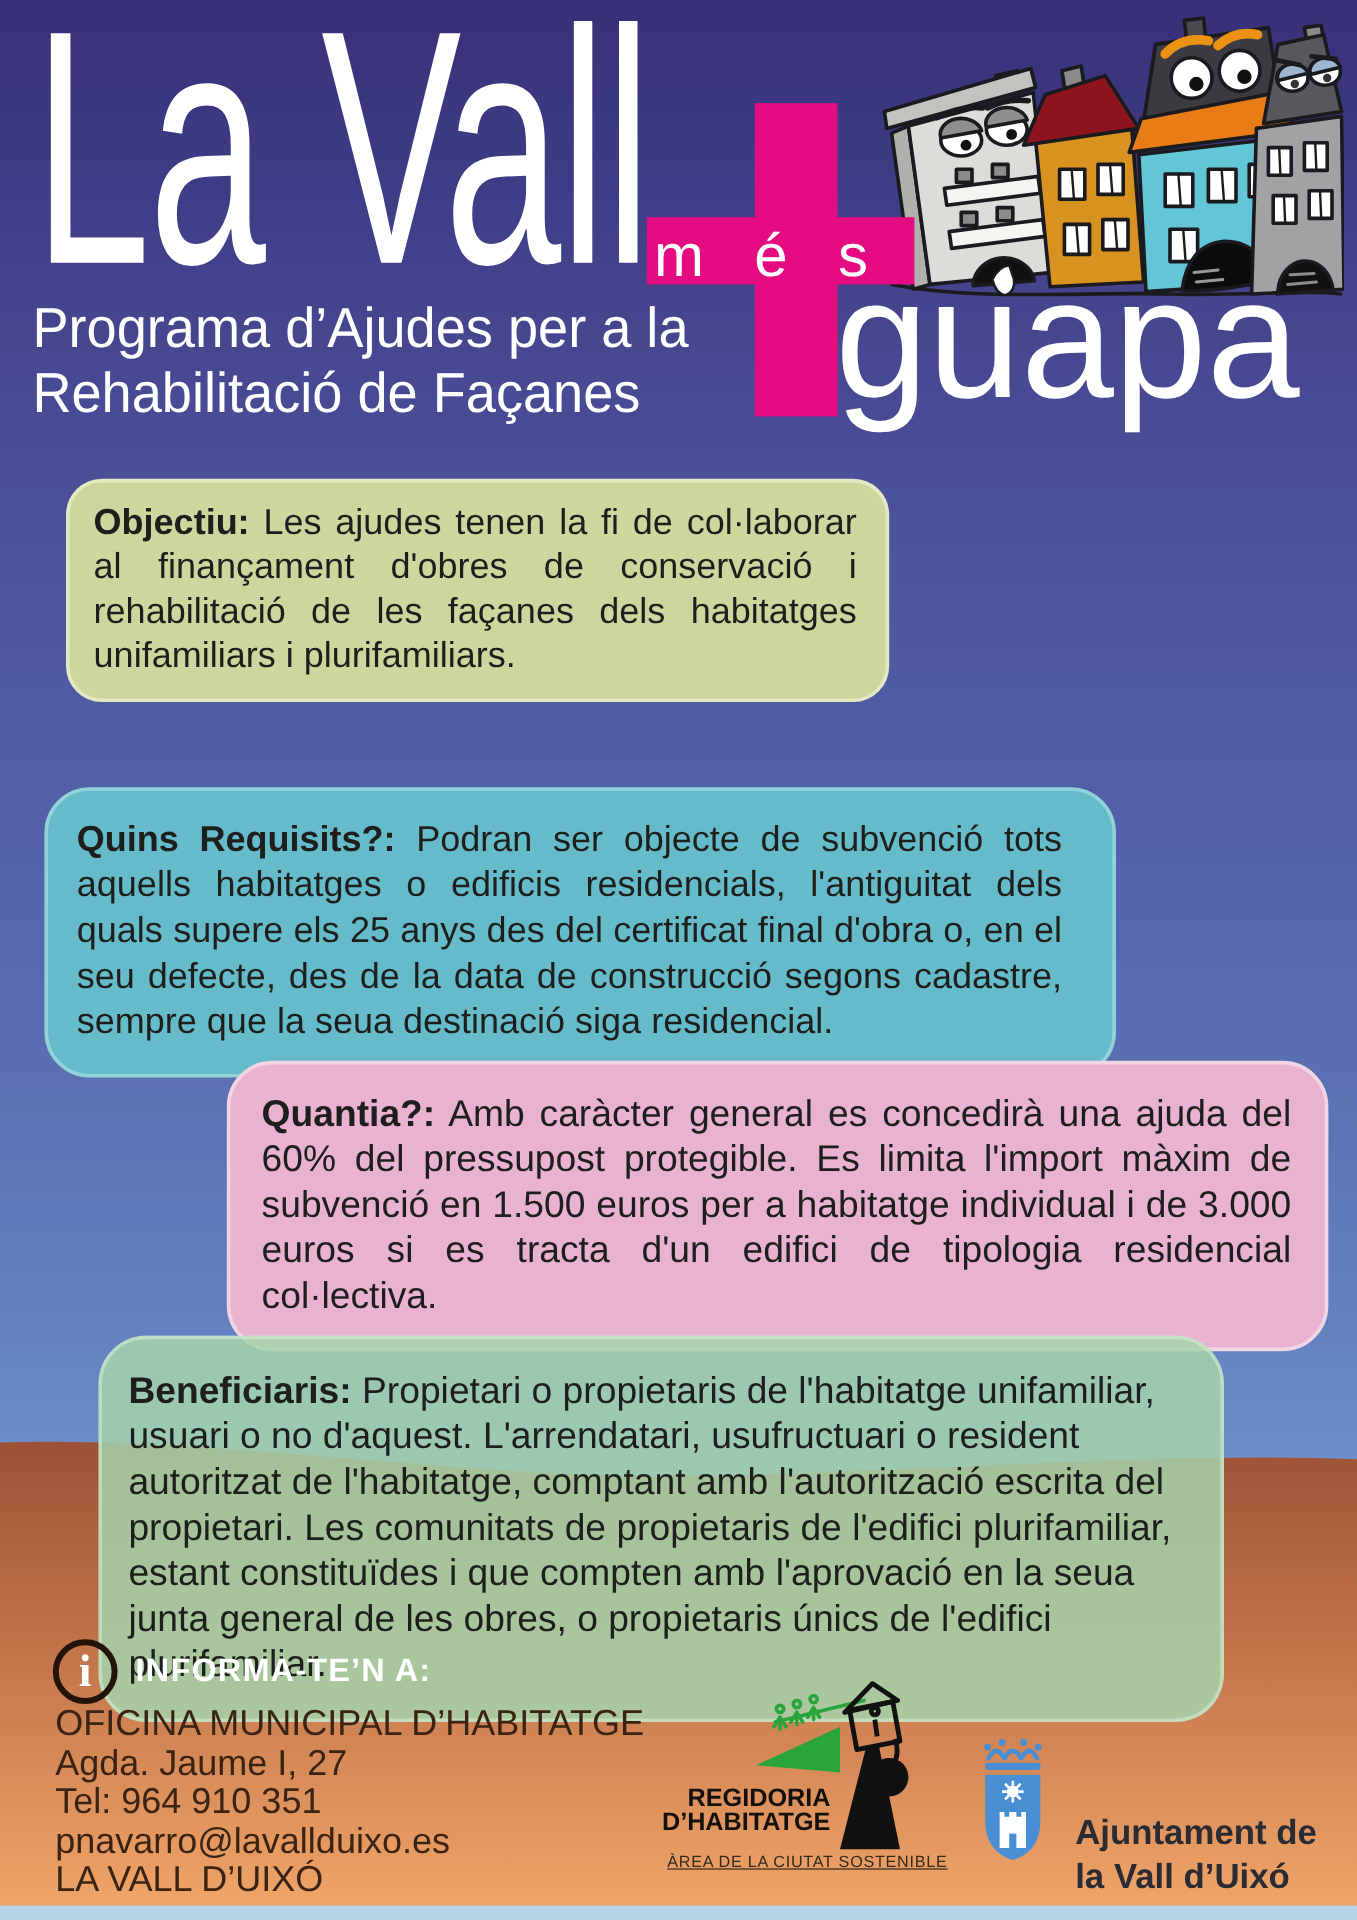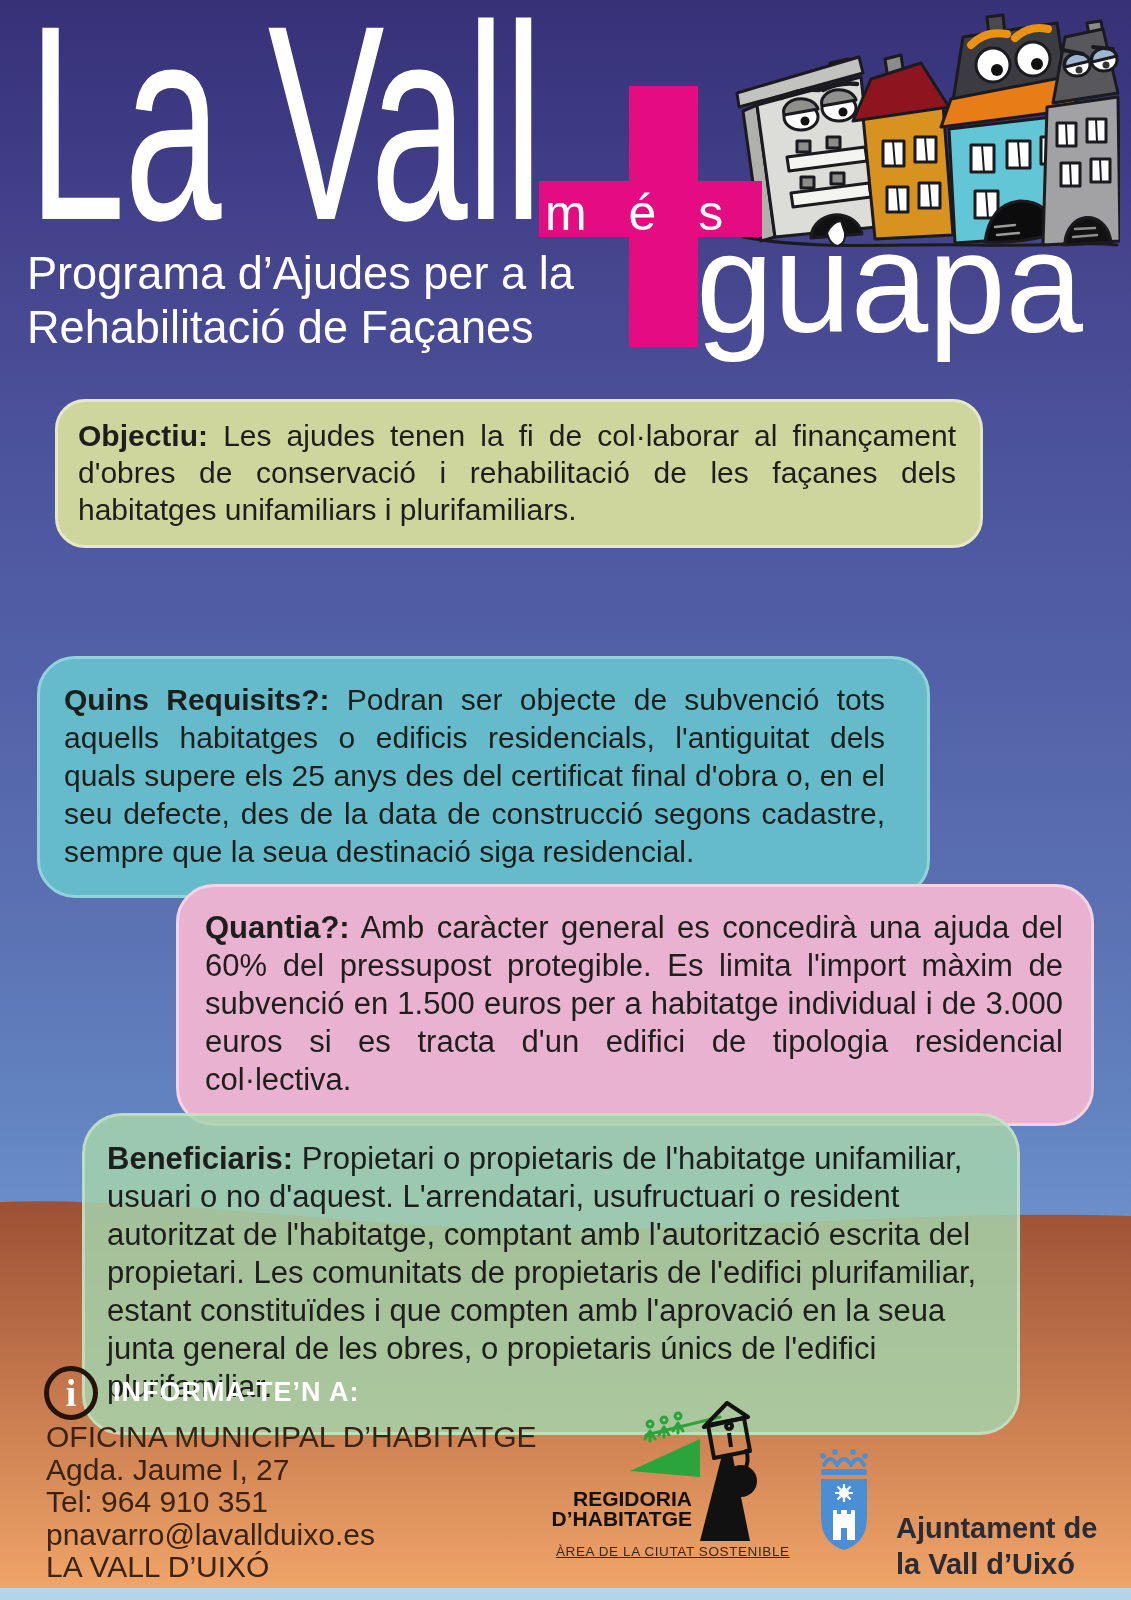--- a/index.html
+++ b/index.html
@@ -33,30 +33,30 @@
   .buildings{left:735px;top:5px;width:385px;height:260px;}
   
   .hill{left:0;top:1160px;width:1131px;height:440px;}
   .strip{left:0;top:1588px;width:1131px;height:12px;background:#b5d4ea;}
   
   .box{
     position:absolute;box-sizing:border-box;color:#1e1e1c;text-align:justify;
   }
   .box p{margin:0;}
   .box b{font-weight:bold;}
-  .box1{left:55px;top:399px;width:928px;padding:15px 24px 17px 20px;
+  .box1{left:55px;top:399px;width:686px;padding:15px 24px 17px 20px;
     background:#cfd69d;border:3px solid #e4e8c3;border-radius:30px;
     font-size:30px;line-height:37px;}
   .box2{left:180px;top:542px;width:868px;padding:20px 26px 22px 24px;
     background:#e6a37b;border:3px solid #f1c3a3;border-radius:34px;
     font-size:29px;line-height:37px;}
   .box3{left:37px;top:656px;width:893px;padding:22px 42px 24px 24px;
     background:#65bbca;border:3px solid #92d2db;border-radius:38px;
     font-size:30px;line-height:38px;}
-  .box4{left:176px;top:884px;width:918px;padding:22px 28px 24px 26px;
+  .box4{left:189px;top:884px;width:918px;padding:22px 28px 24px 26px;
     background:#e9b2d1;border:3px solid #f3d4e4;border-radius:38px;
     font-size:31px;line-height:38px;}
   .box5{left:42px;top:1113px;width:938px;padding:24px 28px 26px 22px;
     background:rgba(164,212,172,0.85);border:3px solid rgba(210,235,210,0.6);
     border-radius:40px;font-size:31px;line-height:38px;text-align:left;margin-left:40px;}
   
   .info-icon{
     left:44px;top:1366px;width:54px;height:54px;box-sizing:border-box;
     border:5px solid #241309;border-radius:50%;color:#fff;
     font-family:"Liberation Serif",serif;font-weight:bold;font-size:38px;

